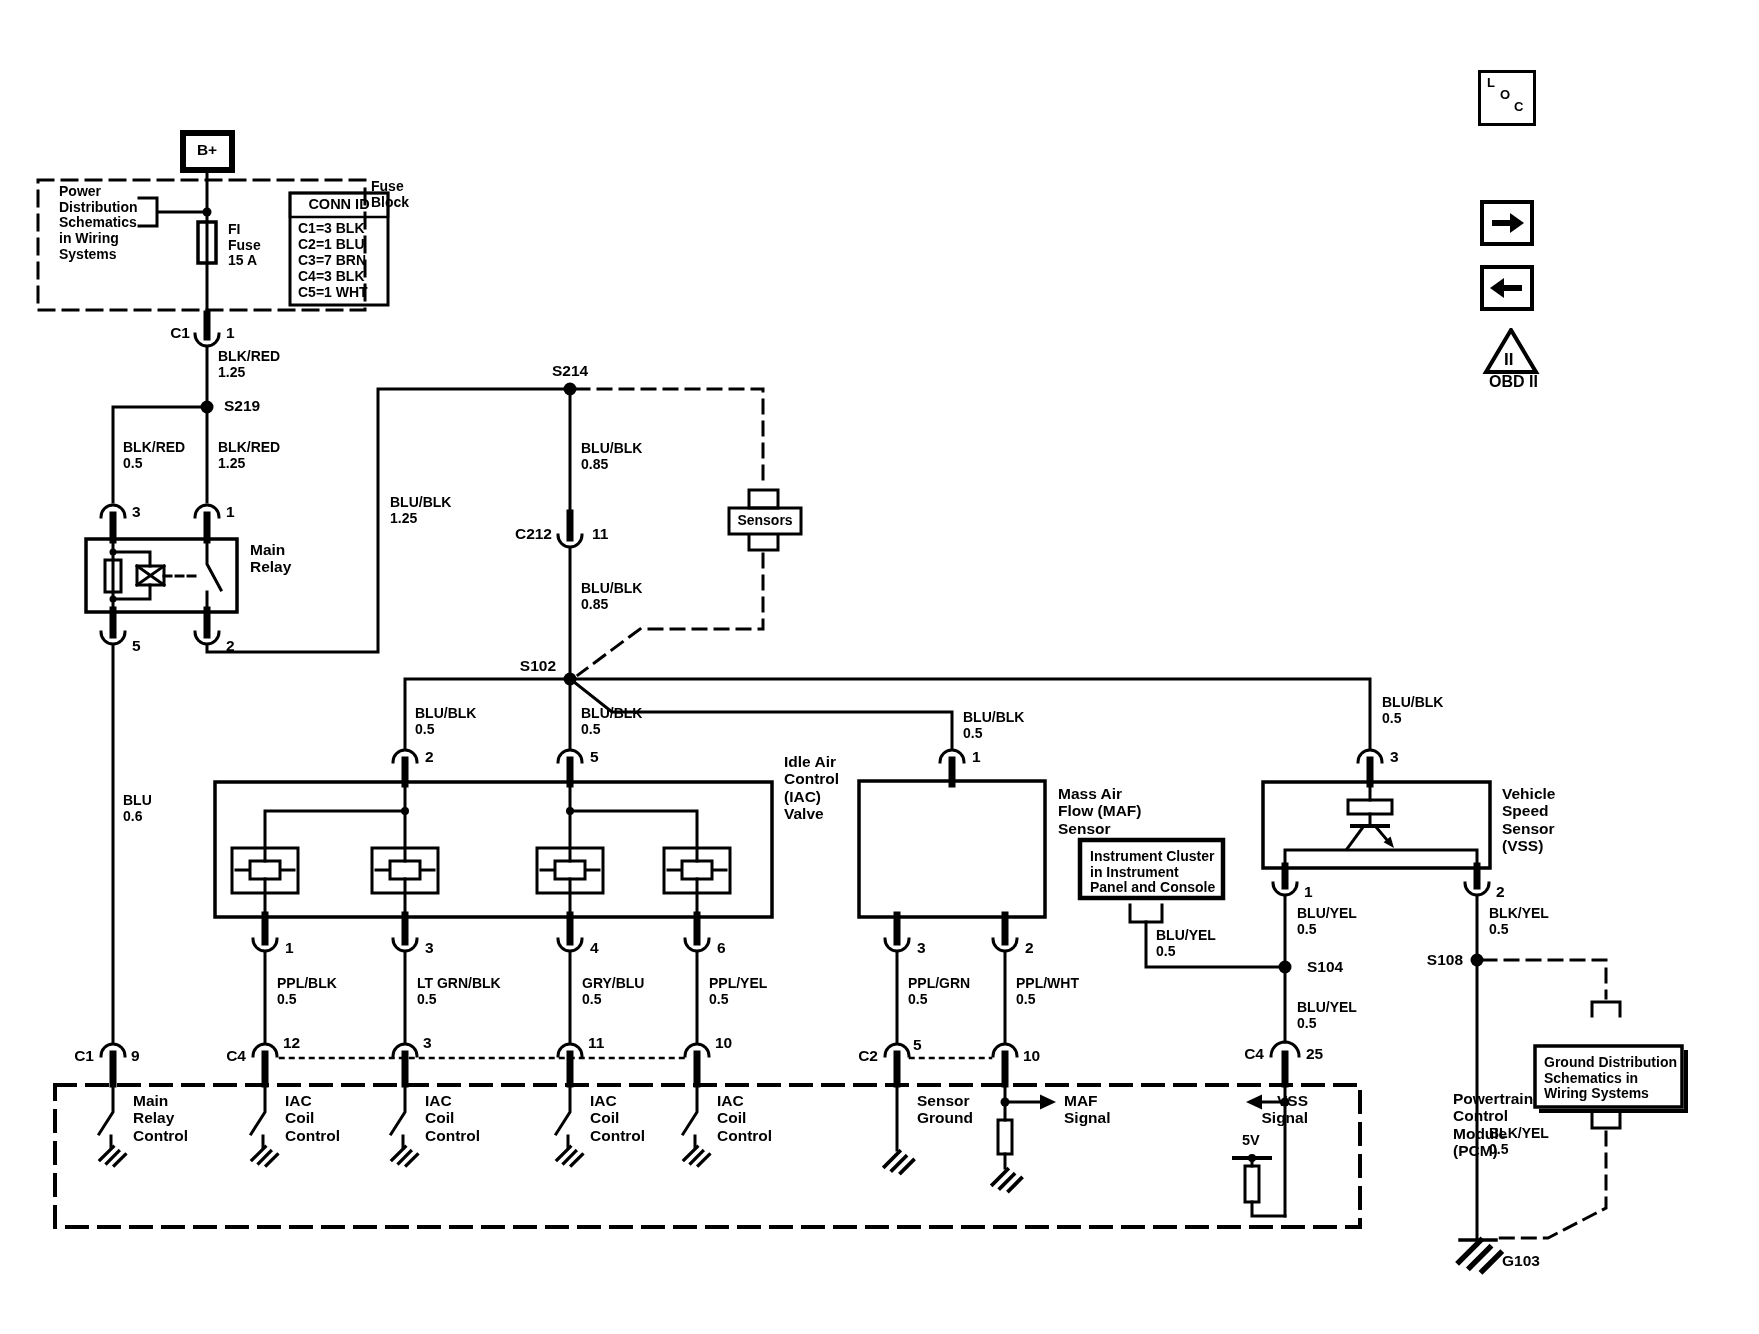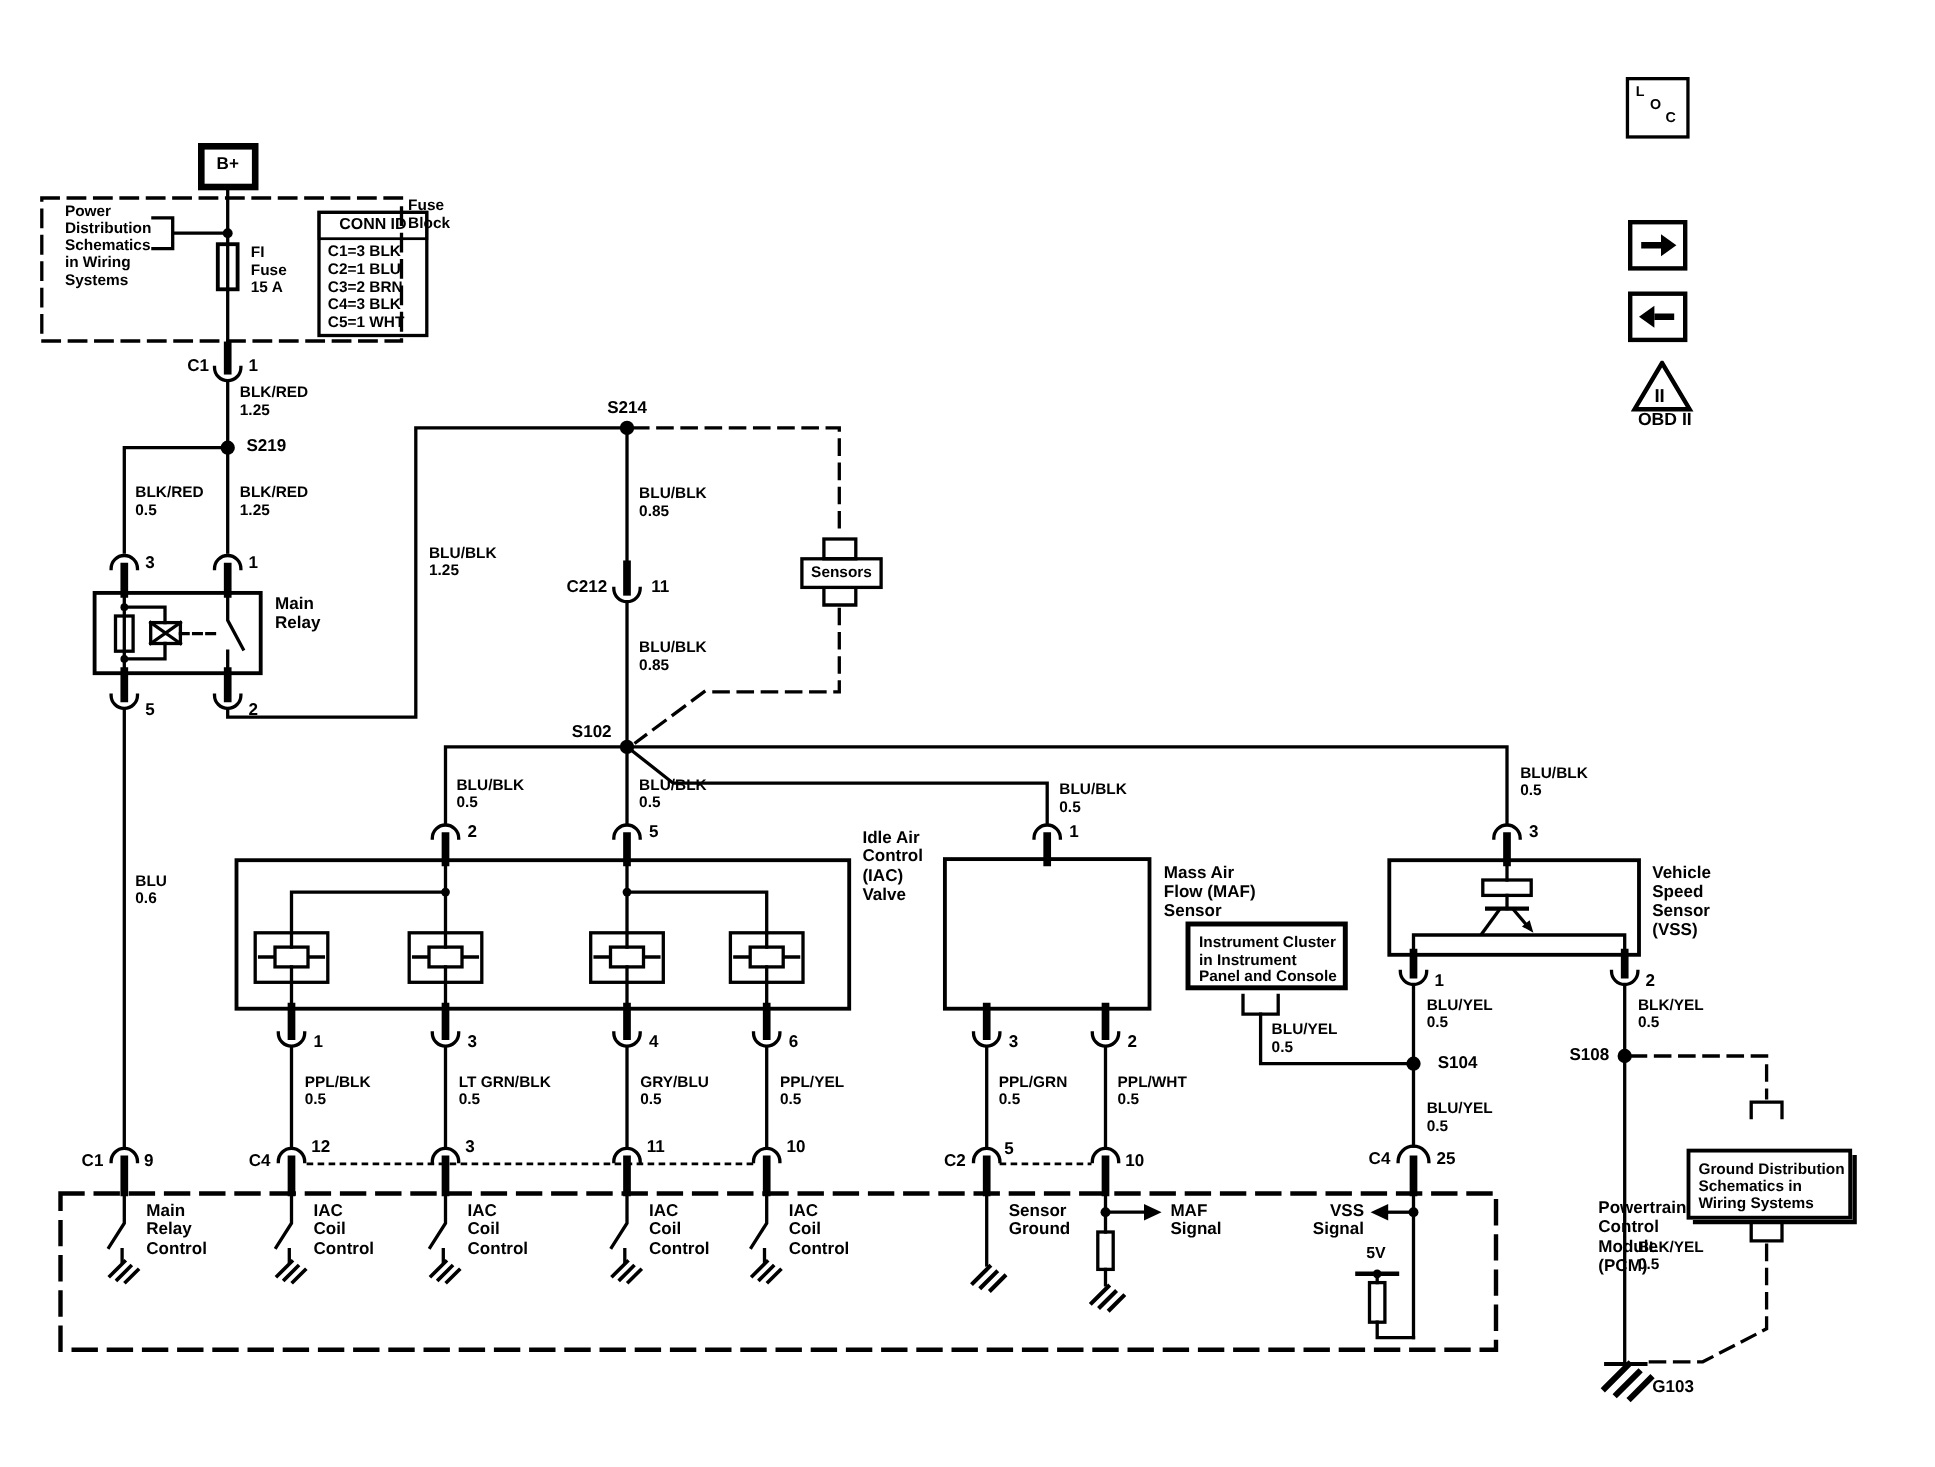--- a/index.html
+++ b/index.html
@@ -263,21 +263,21 @@
 in Wiring
 Systems</div>
 <div class="lbl f13" style="left:371px;top:179px">Fuse
 Block</div>
 <div class="lbl f13" style="left:228px;top:222px">FI
 Fuse
 15 A</div>
 <div class="lbl f14 ctr" style="left:339px;top:196px">CONN ID</div>
 <div class="lbl f13" style="left:298px;top:221px">C1=3 BLK</div>
 <div class="lbl f13" style="left:298px;top:237px">C2=1 BLU</div>
-<div class="lbl f13" style="left:298px;top:253px">C3=2 BRN</div>
+<div class="lbl f13" style="left:298px;top:253px">C3=7 BRN</div>
 <div class="lbl f13" style="left:298px;top:269px">C4=3 BLK</div>
 <div class="lbl f13" style="left:298px;top:285px">C5=1 WHT</div>
 <div class="lbl f15 ra" style="left:190px;top:324px">C1</div>
 <div class="lbl f15" style="left:226px;top:324px">1</div>
 
 <div class="lbl f13" style="left:218px;top:349px">BLK/RED
 1.25</div>
 <div class="lbl f15" style="left:224px;top:397px">S219</div>
 <div class="lbl f13" style="left:123px;top:440px">BLK/RED
 0.5</div>
@@ -398,21 +398,21 @@
 <div class="lbl f15" style="left:590px;top:1092px">IAC
 Coil
 Control</div>
 <div class="lbl f15" style="left:717px;top:1092px">IAC
 Coil
 Control</div>
 <div class="lbl f15" style="left:917px;top:1092px">Sensor
 Ground</div>
 <div class="lbl f15" style="left:1064px;top:1092px">MAF
 Signal</div>
-<div class="lbl f15 ra" style="left:1240px;top:1092px">VSS
+<div class="lbl f15 ra" style="left:1308px;top:1092px">VSS
 Signal</div>
 <div class="lbl f14" style="left:1242px;top:1132px">5V</div>
 <div class="lbl f15" style="left:1453px;top:1090px">Powertrain
 Control
 Module
 (PCM)</div>
 
 <div class="navbox btn" style="left:1478px;top:70px;width:52px;height:50px">
   <span class="locL">L</span>
   <span class="locO">O</span>

